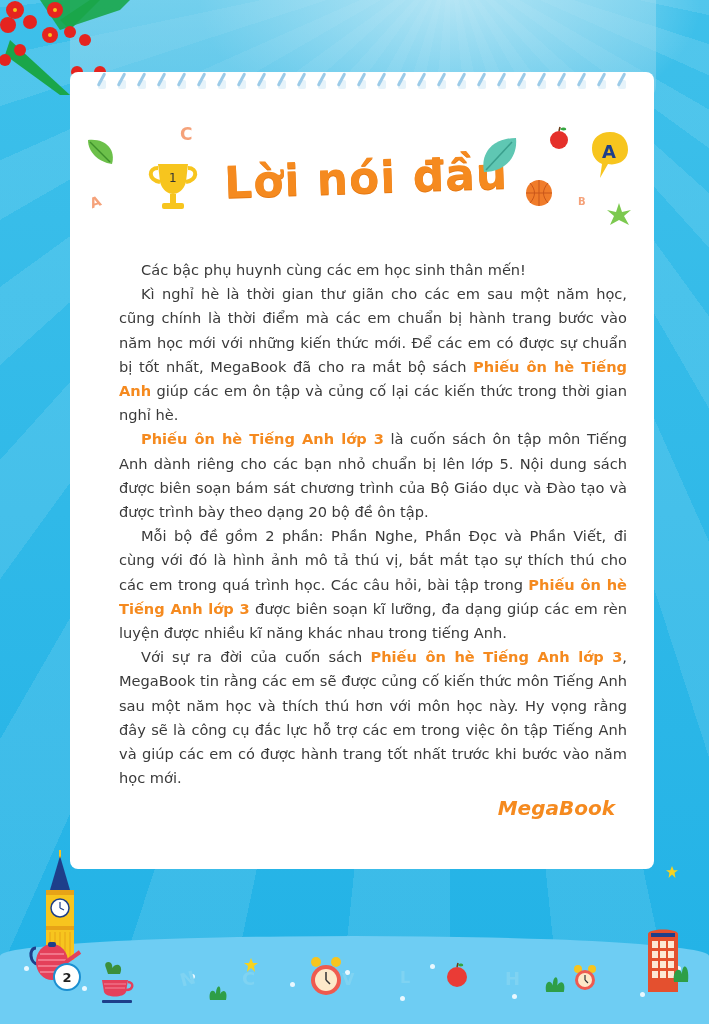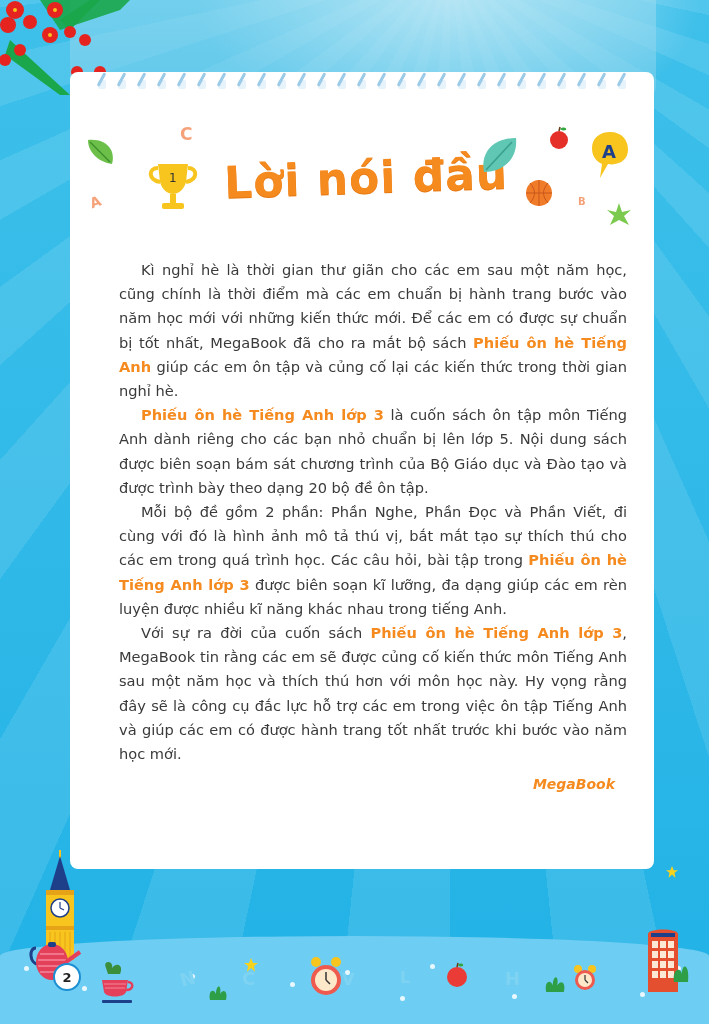--- a/index.html
+++ b/index.html
@@ -68,21 +68,21 @@
     .content {
       position: absolute; left: 49px; top: 186px; width: 508px;
       font-family: "DejaVu Sans", sans-serif;
       font-size: 14.6px; line-height: 24.2px; color: #3a3a3a;
     }
     .content p { text-align: justify; text-indent: 22px; margin-bottom: 0px; }
     .content p.first { text-align: left; margin-bottom: 0; }
     .hl { color: #f58a1f; font-weight: bold; }
     .signature {
       text-align: right; color: #f58a1f; font-weight: bold; font-style: italic;
-      font-size: 14px; margin-top: 6px; padding-right: 12px;
+      font-size: 20px; margin-top: 6px; padding-right: 12px;
     }
 
     .page-number {
       position: absolute; left: 53px; top: 963px; width: 28px; height: 28px;
       border-radius: 50%; background: #fff; border: 2px solid #1b8fd1;
       font-weight: bold; font-size: 13px; color: #222;
       display: flex; align-items: center; justify-content: center;
     }
   </style>
 </head>
@@ -188,20 +188,21 @@
       <path d="M2 15 L28 15 M15 2 L15 28 M6 5 C12 12 12 18 6 25 M24 5 C18 12 18 18 24 25" stroke="#c9561a" stroke-width="1" fill="none"></path>
     </svg>
     <span class="deco letter" style="left:508px;top:54px;color:#f5a27a;font-size:10px;">B</span>
 
     <svg class="deco" style="left:536px;top:60px" width="26" height="26" viewBox="0 0 26 26">
       <path d="M13 1 L16 10 L25 8 L18 14 L23 23 L13 18 L4 23 L8 14 L1 8 L10 10 Z" fill="#7cc94f"></path>
     </svg>
   </div>
 
   <div class="content">
+    <p class="first">Các bậc phụ huynh cùng các em học sinh thân mến!</p>
     <p><span>Kì nghỉ hè là thời gian thư giãn cho các em sau một năm học, cũng chính là thời điểm mà các em chuẩn bị hành trang bước vào năm học mới với những kiến thức mới. Để các em có được sự chuẩn bị tốt nhất, MegaBook đã cho ra mắt bộ sách </span><span class="hl">Phiếu ôn hè Tiếng Anh</span><span> giúp các em ôn tập và củng cố lại các kiến thức trong thời gian nghỉ hè.</span></p>
     <p><span class="hl">Phiếu ôn hè Tiếng Anh lớp 3</span><span> là cuốn sách ôn tập môn Tiếng Anh dành riêng cho các bạn nhỏ chuẩn bị lên lớp 5. Nội dung sách được biên soạn bám sát chương trình của Bộ Giáo dục và Đào tạo và được trình bày theo dạng 20 bộ đề ôn tập.</span></p>
     <p><span>Mỗi bộ đề gồm 2 phần: Phần Nghe, Phần Đọc và Phần Viết, đi cùng với đó là hình ảnh mô tả thú vị, bắt mắt tạo sự thích thú cho các em trong quá trình học. Các câu hỏi, bài tập trong </span><span class="hl">Phiếu ôn hè Tiếng Anh lớp 3</span><span> được biên soạn kĩ lưỡng, đa dạng giúp các em rèn luyện được nhiều kĩ năng khác nhau trong tiếng Anh.</span></p>
     <p><span>Với sự ra đời của cuốn sách </span><span class="hl">Phiếu ôn hè Tiếng Anh lớp 3</span><span>, MegaBook tin rằng các em sẽ được củng cố kiến thức môn Tiếng Anh sau một năm học và thích thú hơn với môn học này. Hy vọng rằng đây sẽ là công cụ đắc lực hỗ trợ các em trong việc ôn tập Tiếng Anh và giúp các em có được hành trang tốt nhất trước khi bước vào năm học mới.</span></p>
     <div class="signature">MegaBook</div>
   </div>
 </div>
 
 <div class="ground">
   <span class="dot" style="left:24px;top:30px"></span>

